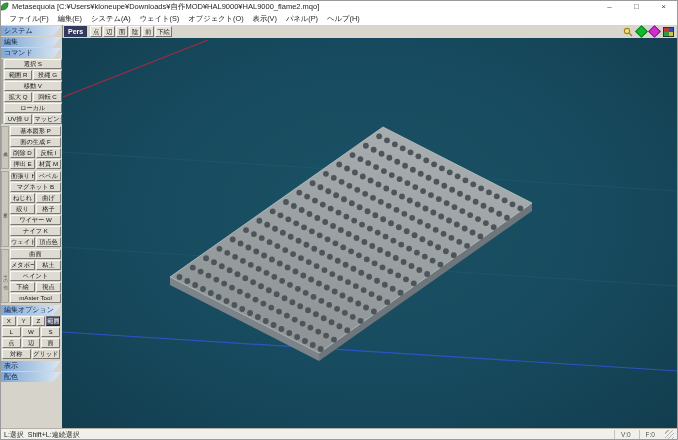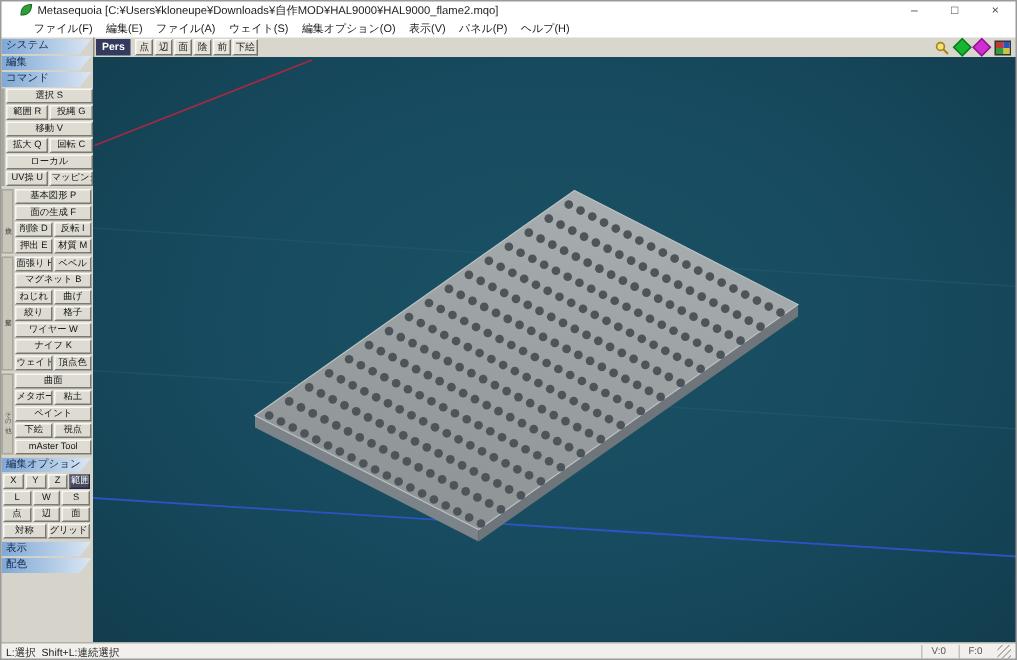--- a/index.html
+++ b/index.html
@@ -2,28 +2,28 @@
 <html><head>
 <meta charset="utf-8">
 <style>
   html,body{margin:0;padding:0;}
   body{width:678px;height:440px;position:relative;overflow:hidden;
        font-family:"Liberation Sans","DejaVu Sans",sans-serif;background:#ffffff;}
   .window-frame{position:absolute;inset:0;border:1px solid #9a9a9a;pointer-events:none;z-index:99;}
 
   
   .titlebar{position:absolute;top:0;left:0;right:0;height:13px;background:#ffffff;
-            display:flex;align-items:center;padding-left:13px;gap:3px;}
+            display:flex;align-items:center;padding-left:0;gap:3px;}
   .title-text{font-size:7.5px;color:#1c1c1c;white-space:nowrap;}
   .win-controls{position:absolute;right:1px;top:0;height:14px;display:flex;}
   .win-btn{width:27px;height:14px;font-size:8px;line-height:14px;text-align:center;color:#444;}
 
   
   .menubar{position:absolute;top:13px;left:0;height:12px;background:#ffffff;display:flex;
-           align-items:center;padding-left:18px;}
+           align-items:center;padding-left:5px;}
   .menu-item{font-size:7.3px;color:#1c1c1c;padding:0 4.5px;white-space:nowrap;}
 
   
   .toolbar{position:absolute;top:25px;left:62px;right:0;height:13px;background:#d9d6cd;
            border-bottom:1px solid #8f8c83;display:flex;align-items:center;gap:1px;padding-left:2px;}
   .pers-tab{background:#333a5e;color:#fff;font-size:7px;font-weight:bold;height:11px;
             line-height:11px;padding:0 4px;margin-right:2px;}
   .vtoggle{height:9px;min-width:8px;font-size:6.4px;line-height:9px;text-align:center;
            background:#e6e3da;color:#1a1a1a;padding:0 1px;
            border:1px solid;border-color:#fbfaf7 #76746b #76746b #fbfaf7;}
@@ -80,23 +80,23 @@
 </div>
 <div class="win-controls">
   <div class="win-btn">–</div>
   <div class="win-btn">□</div>
   <div class="win-btn">×</div>
 </div>
 
 <div class="menubar" id="menubar">
     <span class="menu-item">ファイル(F)</span>
     <span class="menu-item">編集(E)</span>
-    <span class="menu-item">ファイル(A)</span>
+    <span class="menu-item">システム(A)</span>
     <span class="menu-item">ウェイト(S)</span>
-    <span class="menu-item">編集オプション(O)</span>
+    <span class="menu-item">オブジェクト(O)</span>
     <span class="menu-item">表示(V)</span>
     <span class="menu-item">パネル(P)</span>
     <span class="menu-item">ヘルプ(H)</span>
   </div>
 
 <div class="toolbar">
   <span class="pers-tab">Pers</span>
   <span id="vtoggles" style="display:flex;gap:1px;">
       <span class="vtoggle">点</span>
       <span class="vtoggle">辺</span>

